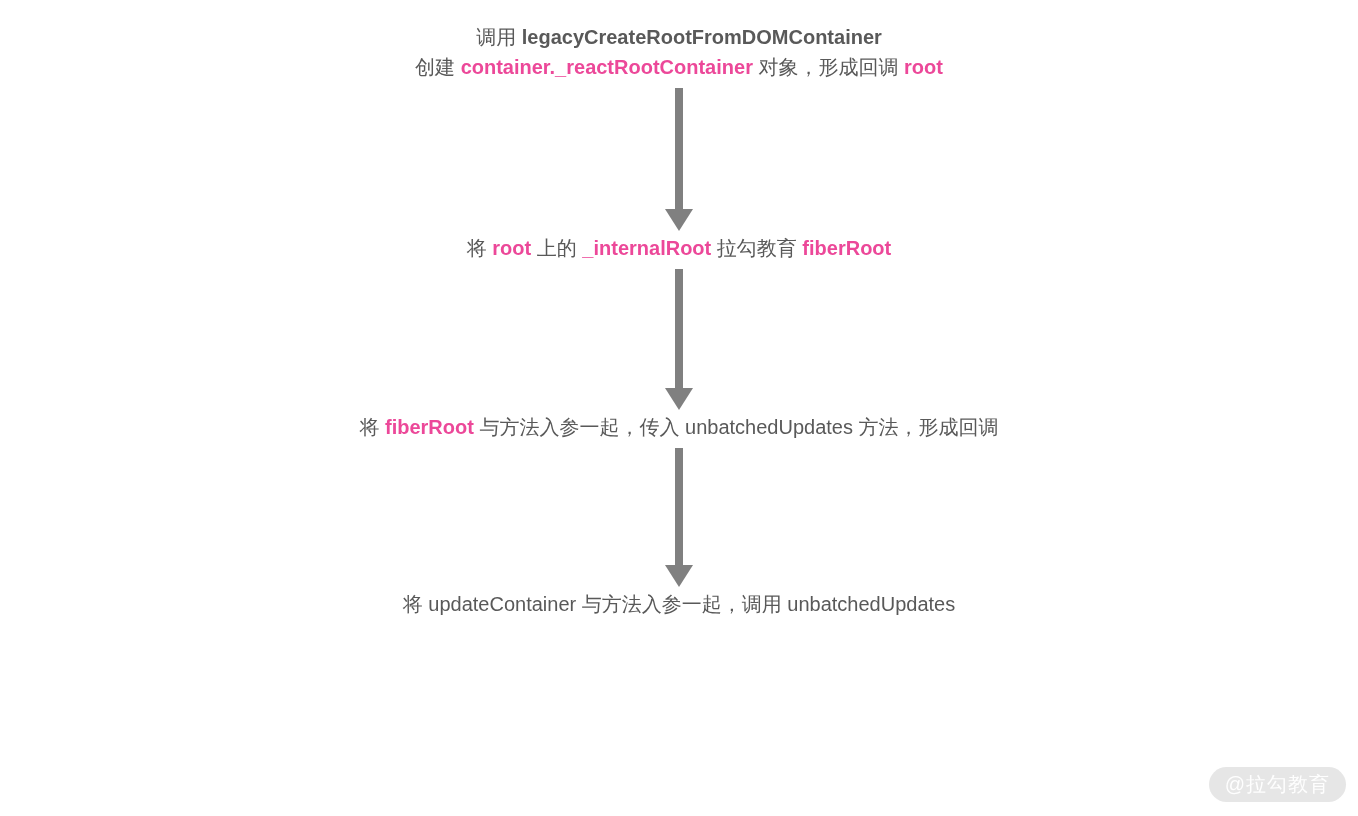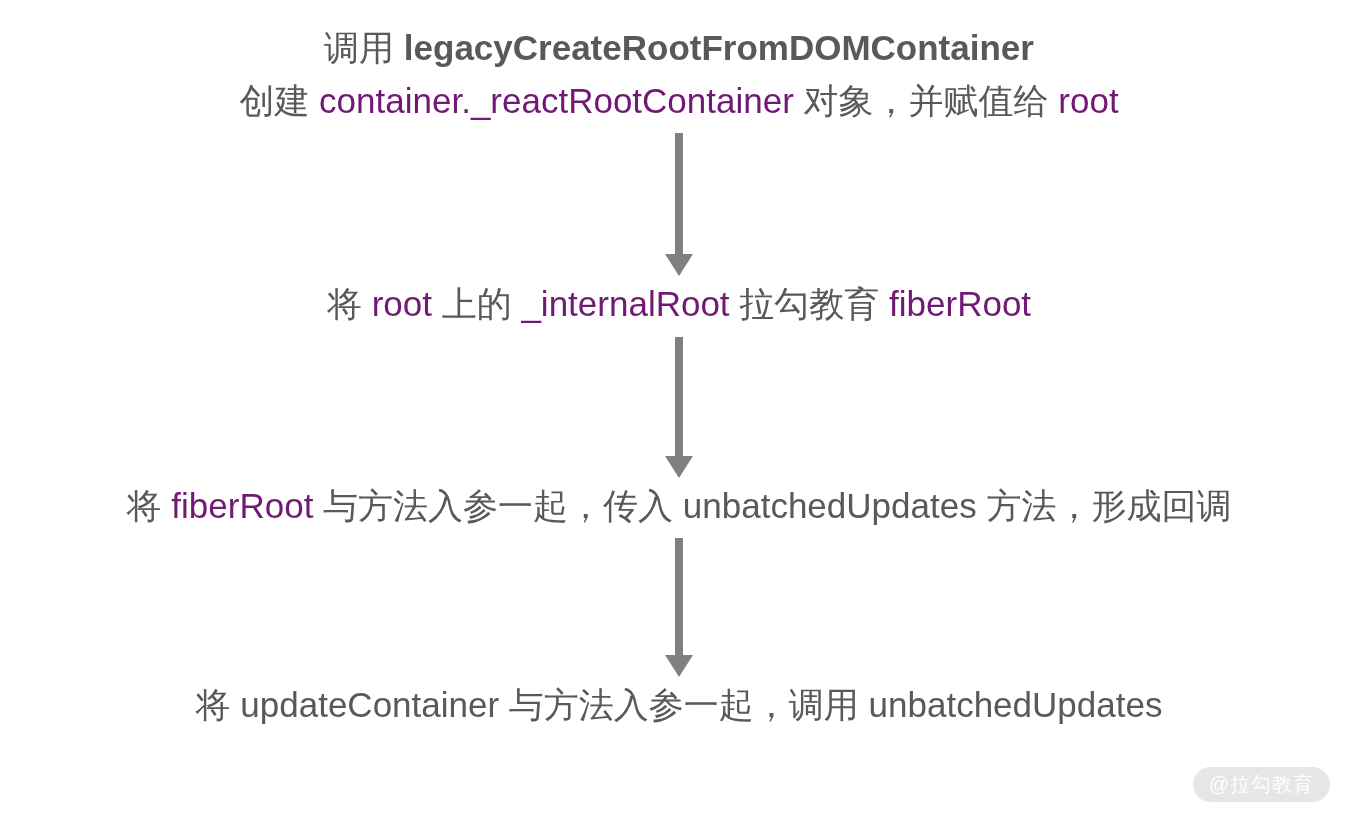--- a/index.html
+++ b/index.html
@@ -15,26 +15,26 @@
       position: relative;
       display: flex;
       flex-direction: column;
       align-items: center;
       padding-top: 22px;
     }
     .step {
       text-align: center;
       line-height: 1.5;
       color: #595959;
-      font-size: 35px;
+      font-size: 20px;
       font-weight: 500;
     }
     .hl {
-      color: #701a75;
-      font-weight: 400;
+      color: #ec4899;
+      font-weight: 700;
     }
     .bold {
       font-weight: 700;
     }
     .arrow {
       display: flex;
       flex-direction: column;
       align-items: center;
       margin: 6px 0 2px 0;
     }
@@ -45,39 +45,39 @@
     .arrow-head {
       width: 0;
       height: 0;
       border-left: 14px solid transparent;
       border-right: 14px solid transparent;
       border-top: 22px solid #808080;
       margin-top: -1px;
     }
     .watermark {
       position: absolute;
-      right: 28px;
+      right: 12px;
       bottom: 14px;
       background: rgba(210,210,210,0.55);
       color: rgba(255,255,255,0.95);
       font-size: 20px;
       padding: 4px 16px;
       border-radius: 20px;
       letter-spacing: 1px;
     }
   </style>
 </head>
 <body>
 
 <div class="step">
   <div>
     <span>调用 </span><span class="bold">legacyCreateRootFromDOMContainer</span>
   </div>
   <div>
-    <span>创建 </span><span class="hl">container._reactRootContainer</span><span> 对象，并赋值给 </span><span class="hl">root</span>
+    <span>创建 </span><span class="hl">container._reactRootContainer</span><span> 对象，形成回调 </span><span class="hl">root</span>
   </div>
 </div>
 
 <div class="arrow">
   <div class="arrow-shaft" style="height:122px"></div>
   <div class="arrow-head"></div>
 </div>
 
 <div class="step">
   <span>将 </span><span class="hl">root</span><span> 上的 </span><span class="hl">_internalRoot</span><span> 拉勾教育 </span><span class="hl">fiberRoot</span>

